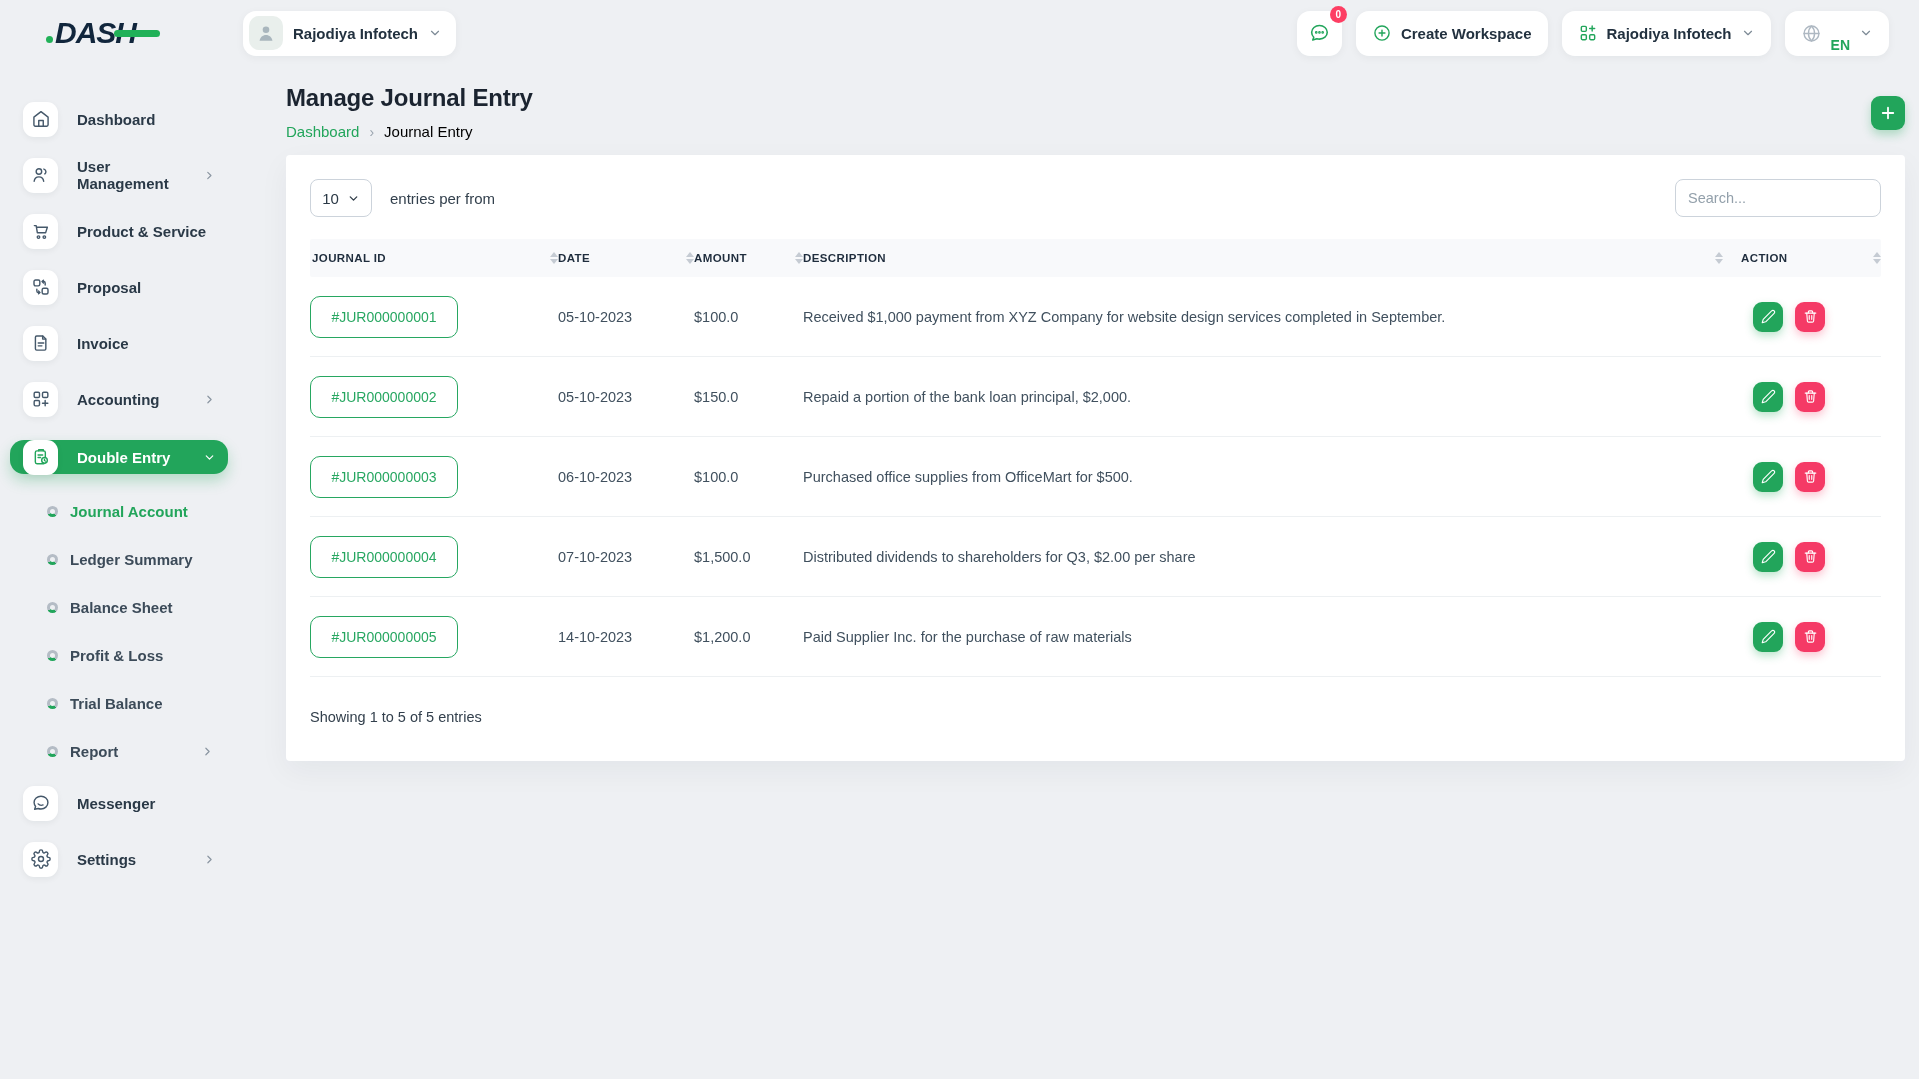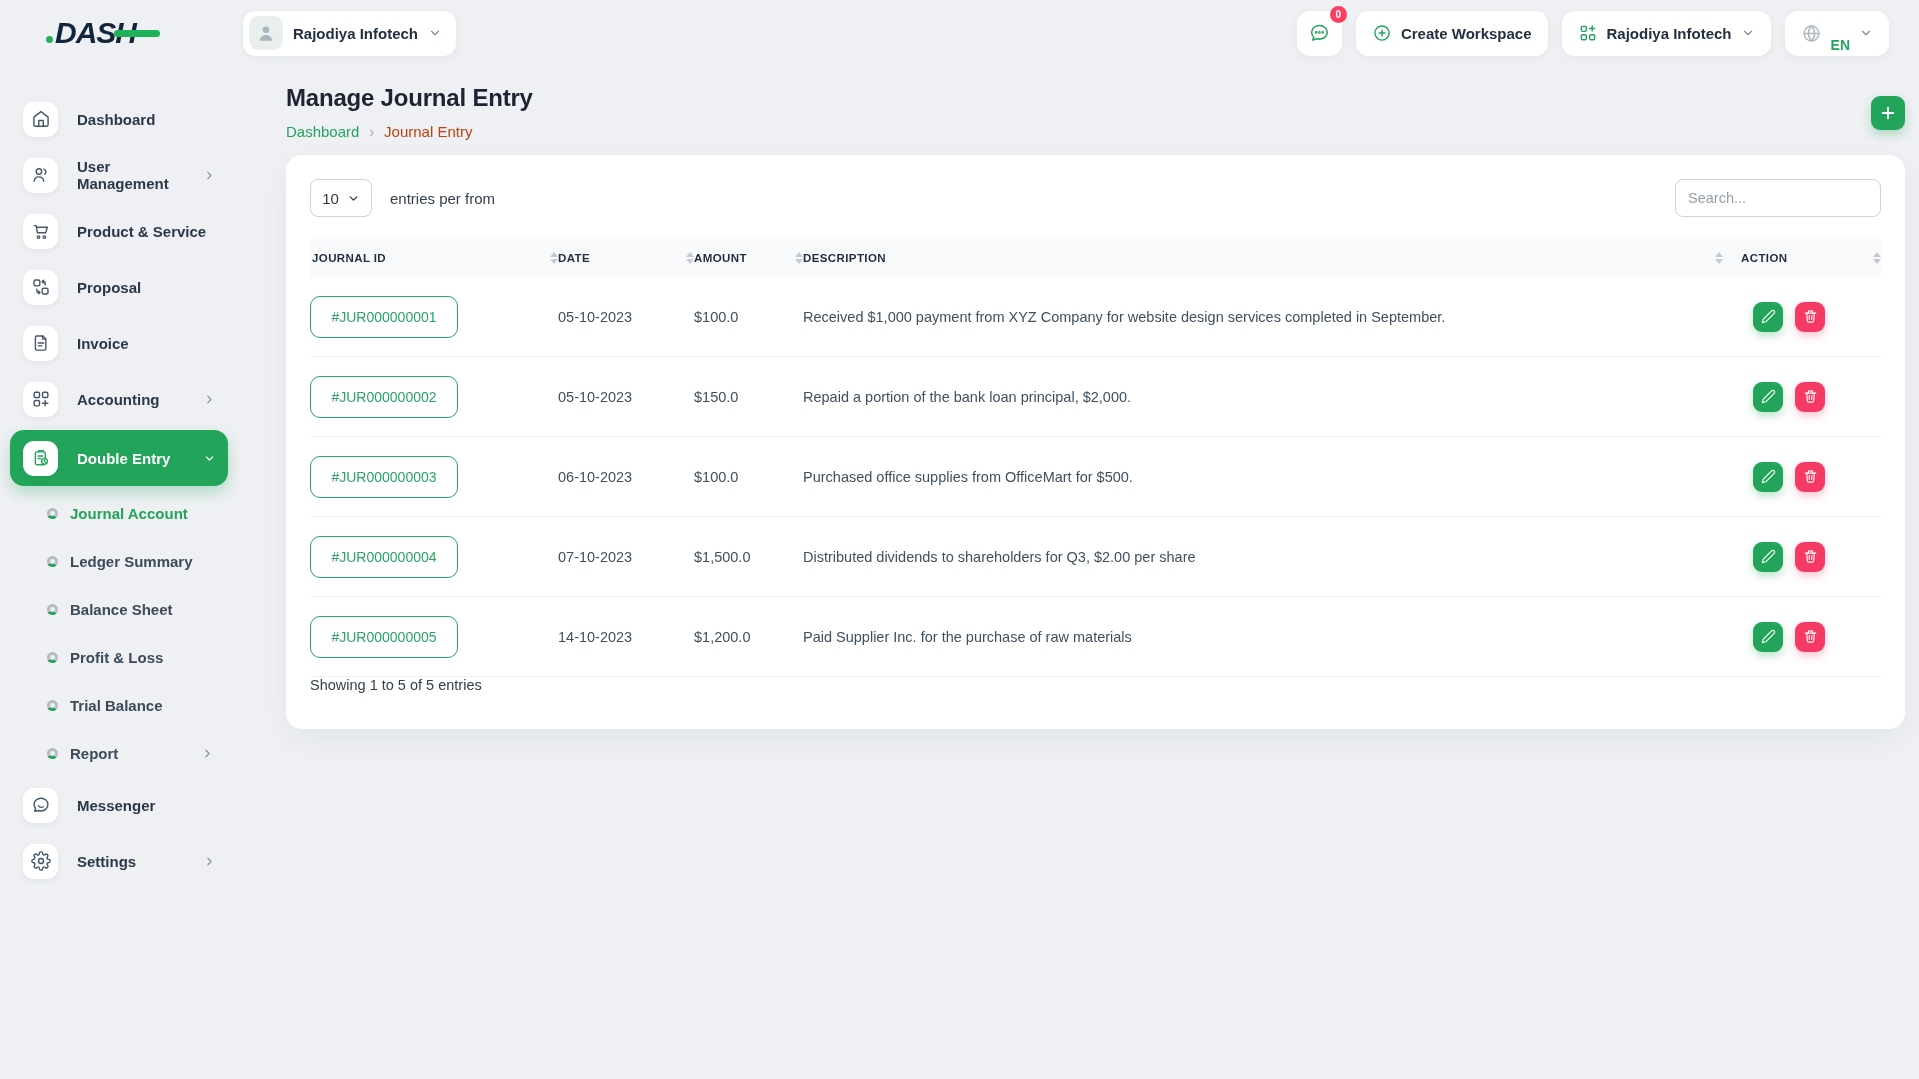--- a/index.html
+++ b/index.html
@@ -40,46 +40,46 @@
   .shell { display:flex; flex:1 1 auto; min-height:0; }
 
   
   .sidebar { width:238px; flex:0 0 auto; padding:25px 10px 0 10px; }
   .nav-item { height:56px; display:flex; align-items:center; padding:0 12px 0 13px; border-radius:14px; cursor:pointer; }
   .nav-tile { width:35px; height:35px; border-radius:11px; background:#fff; box-shadow:0 2px 6px rgba(20,30,40,.06);
               display:flex; align-items:center; justify-content:center; flex:0 0 auto; }
   .nav-icon { width:20px; height:20px; stroke:#45586a; fill:none; stroke-width:1.7; stroke-linecap:round; stroke-linejoin:round; }
   .nav-label { margin-left:19px; font-size:15px; font-weight:600; color:#2a3947; }
   .nav-chev { margin-left:auto; width:13px; height:13px; stroke:#8a95a1; fill:none; stroke-width:2.2; stroke-linecap:round; stroke-linejoin:round; }
-  .nav-item.active { background:#22a55b; height:56px; margin:3px 0; box-shadow:0 7px 14px rgba(34,165,91,.28); }
+  .nav-item.active { background:#22a55b; height:34px; margin:13px 0; box-shadow:0 7px 14px rgba(34,165,91,.28); }
   .nav-item.active .nav-label { color:#fff; }
   .nav-item.active .nav-icon { stroke:#22a55b; }
   .nav-item.active .nav-chev { stroke:#fff; }
   .sub-item { height:48px; display:flex; align-items:center; padding-left:37px; cursor:pointer; }
   .donut { position:relative; width:11px; height:11px; border-radius:50%; flex:0 0 auto;
            background:conic-gradient(from 140deg, #22a55b 0 95deg, #b4bcc5 95deg 360deg); }
   .donut::after { content:""; position:absolute; inset:3px; border-radius:50%; background:#eef0f3; }
   .sub-label { margin-left:12px; font-size:15px; font-weight:600; color:#3c4b59; }
   .sub-item.active .sub-label { color:#22a55b; }
   .sub-chev { margin-left:auto; margin-right:14px; }
 
   
   .main { flex:1 1 auto; padding:18px 14px 0 48px; min-width:0; }
   .page-head { display:flex; align-items:flex-start; justify-content:space-between; }
   .page-title { font-size:24px; font-weight:700; color:#1b2430; letter-spacing:-0.2px; }
   .breadcrumb { margin-top:11px; display:flex; align-items:center; gap:10px; font-size:15px; }
   .crumb-link { color:#22a55b; cursor:pointer; }
   .crumb-sep { color:#9aa4af; font-size:14px; }
-  .crumb-current { color:#c2410c; }
+  .crumb-current { color:#000000; }
   .add-btn { width:34px; height:34px; margin-top:12px; border:none; border-radius:9px; background:#22a55b; color:#fff;
              font-size:22px; font-weight:400; line-height:1; display:flex; align-items:center; justify-content:center;
              cursor:pointer; box-shadow:0 5px 10px rgba(34,165,91,.3); }
 
   
-  .card { margin-top:15px; background:#fff; border-radius:16px; box-shadow:0 10px 30px rgba(25,39,52,.05);
+  .card { margin-top:15px; background:#fff; border-radius:4px; box-shadow:0 10px 30px rgba(25,39,52,.05);
           padding:24px 24px 36px 24px; }
   .controls { display:flex; align-items:center; }
   .page-size { height:38px; width:62px; border:1px solid #ccd3db; border-radius:8px; background:#fff;
                display:flex; align-items:center; justify-content:center; gap:8px; cursor:pointer; }
   .page-size-value { font-size:15px; color:#2b3946; }
   .entries-label { margin-left:18px; font-size:15px; color:#33404d; }
   .search-input { margin-left:auto; width:206px; height:38px; border:1px solid #ccd3db; border-radius:8px;
                   padding:0 12px; font-size:14.5px; font-family:"Liberation Sans", sans-serif; color:#2b3946; outline:none; }
   .search-input::placeholder { color:#93a0ab; }
 
@@ -97,21 +97,21 @@
 
   .tr { height:80px; border-bottom:1px solid #edf0f2; font-size:14.5px; color:#40505e; }
   .jid-badge { display:inline-flex; align-items:center; justify-content:center; width:148px; height:42px;
                border:1px solid #27a761; border-radius:10px; color:#27a761; font-size:14px; cursor:pointer; background:#fff; }
   .td-actions { display:flex; gap:12px; padding-left:30px; }
   .act-btn { width:30px; height:30px; border:none; border-radius:9px; display:flex; align-items:center; justify-content:center; cursor:pointer; }
   .act-btn.edit { background:#22a55b; box-shadow:0 4px 8px rgba(34,165,91,.3); }
   .act-btn.del  { background:#f53a66; box-shadow:0 4px 8px rgba(245,58,102,.3); }
   .act-icon { width:15px; height:15px; stroke:#fff; fill:none; stroke-width:1.8; stroke-linecap:round; stroke-linejoin:round; }
 
-  .tfoot-text { font-size:14.5px; color:#33404d; }
+  .tfoot-text { margin-top:32px; font-size:14.5px; color:#33404d; }
 </style>
 </head>
 <body>
 
 <div class="app">
 
   <header class="topbar">
     <div class="logo-area">
       <div class="logo">
         <span class="logo-text">DASH</span>

